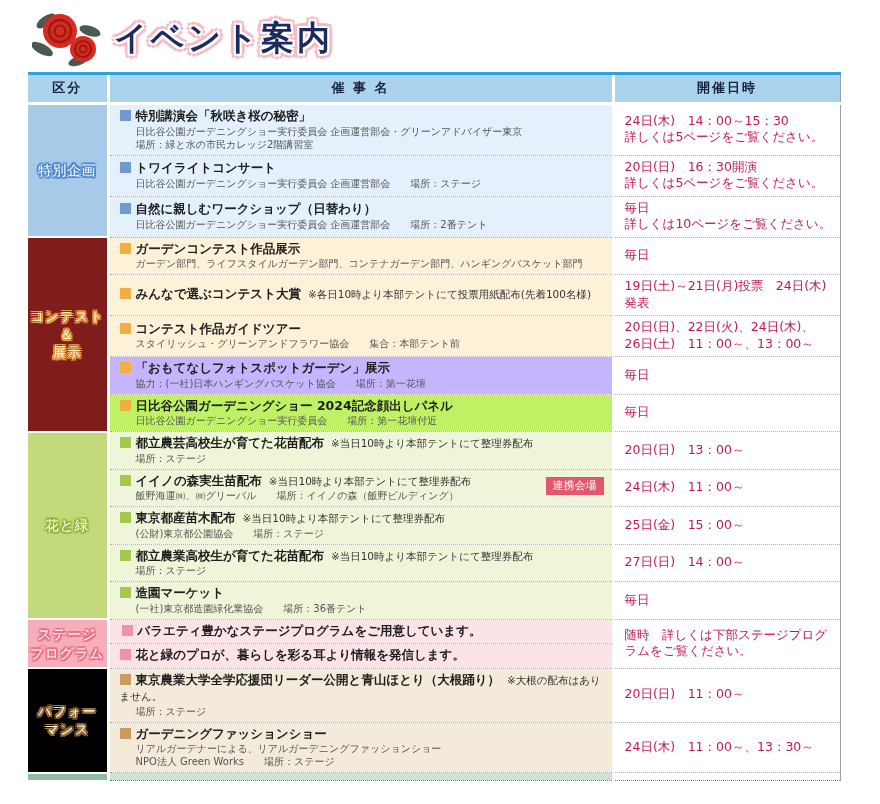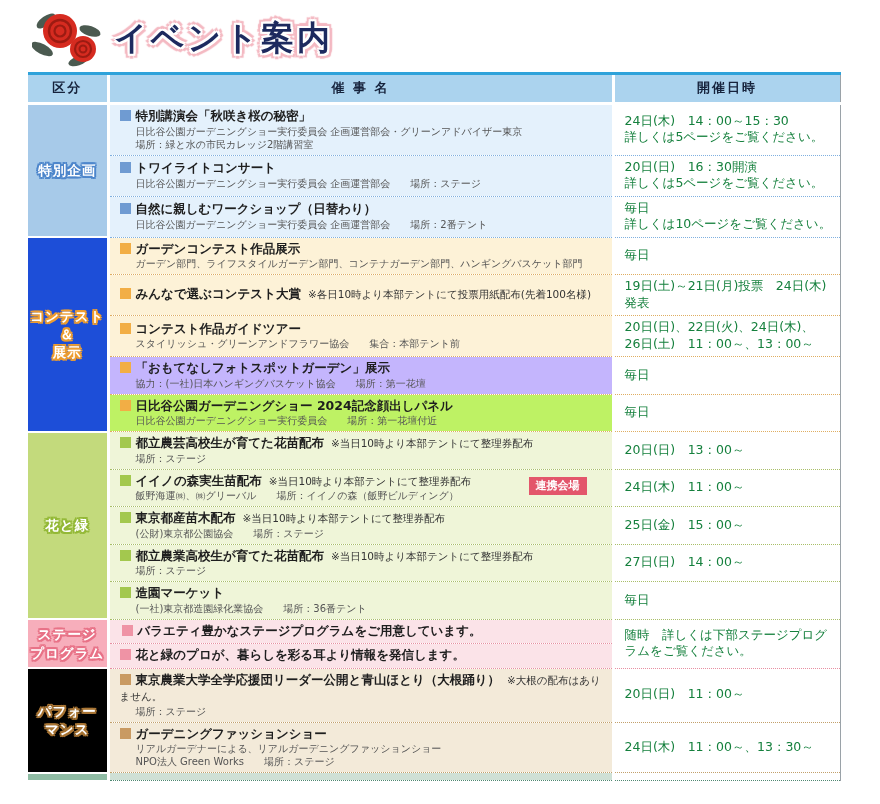--- a/index.html
+++ b/index.html
@@ -35,40 +35,40 @@
     letter-spacing:2px;
   }
   th + th { border-left:3px solid #fff; }
   th:last-child { border-right:1px solid #9aa2a8; }
 
   td.cat {
     vertical-align:middle; text-align:center;
     border-right:3px solid #fff; border-bottom:2px solid #fff;
   }
   .cat-line {
-    color:#fff; font-weight:bold; font-size:13.5px; line-height:1.35; letter-spacing:1px;
+    color:#fff; font-weight:normal; font-size:13.5px; line-height:1.35; letter-spacing:1px;
     text-shadow:
       -1.6px -1.6px 0 var(--stroke), 1.6px -1.6px 0 var(--stroke),
       -1.6px  1.6px 0 var(--stroke), 1.6px  1.6px 0 var(--stroke),
       -2px 0 0 var(--stroke), 2px 0 0 var(--stroke), 0 -2px 0 var(--stroke), 0 2px 0 var(--stroke);
   }
 
   td.ev { vertical-align:middle; padding:3px 8px 4px 10px; position:relative; }
   td.date {
     vertical-align:middle; background:#fff; padding:3px 4px 4px 10px;
-    font-size:12.5px; color:#15803d; border-left:3px solid #fff; border-right:1px solid #9aa2a8;
+    font-size:12.5px; color:#be185d; border-left:3px solid #fff; border-right:1px solid #9aa2a8;
   }
   .ev-title { font-size:12.5px; font-weight:bold; color:#1e1e1e; line-height:1.32; }
   .bullet { display:inline-block; width:11px; height:11px; margin-right:5px; vertical-align:-1px; }
   .ev-note { font-size:10.5px; font-weight:normal; color:#333; margin-left:7px; }
   .ev-sub { font-size:10px; color:#555; line-height:1.3; padding-left:16px; }
   .date-line { line-height:1.32; }
   .badge {
-    position:absolute; right:25px; top:7px; background:#e3566b; color:#fff;
-    font-size:11px; font-weight:bold; padding:1px 7px 2px 7px; border-radius:0;
+    position:absolute; right:8px; top:7px; background:#e3566b; color:#fff;
+    font-size:11px; font-weight:normal; padding:1px 7px 2px 7px; border-radius:0;
   }
 </style>
 </head>
 <body>
 
 <div class="page">
 
   <div class="title-bar">
     <svg class="roses" viewBox="0 0 76 58" aria-hidden="true">
       <g fill="#4b5a50">
@@ -131,21 +131,21 @@
           <td class="ev" style="background: rgb(228, 241, 252); border-bottom: 1.5px dotted rgb(127, 176, 224);">
             <div class="ev-title"><span class="bullet" style="background: rgb(111, 155, 210);"></span><span>自然に親しむワークショップ（日替わり）</span></div>
             <div class="ev-sub">日比谷公園ガーデニングショー実行委員会 企画運営部会　　場所：2番テント</div>
           </td>
           <td class="date" style="border-bottom: 1.5px dotted rgb(127, 176, 224);">
             <div class="date-line">毎日</div>
             <div class="date-line">詳しくは10ページをご覧ください。</div>
           </td>
         </tr>
         <tr class="event-row">
-          <td class="cat" rowspan="5" style="background: #1d4ed8; --stroke: #ee9d30;">
+          <td class="cat" rowspan="5" style="background: #7f1d1d; --stroke: #ee9d30;">
             <div class="cat-line">コンテスト</div>
             <div class="cat-line">＆</div>
             <div class="cat-line">展示</div>
           </td>
           <td class="ev" style="background: rgb(253, 242, 215); border-bottom: 1.5px dotted rgb(223, 174, 98);">
             <div class="ev-title"><span class="bullet" style="background: rgb(242, 174, 69);"></span><span>ガーデンコンテスト作品展示</span></div>
             <div class="ev-sub">ガーデン部門、ライフスタイルガーデン部門、コンテナガーデン部門、ハンギングバスケット部門</div>
           </td>
           <td class="date" style="border-bottom: 1.5px dotted rgb(223, 174, 98);">
             <div class="date-line">毎日</div>

